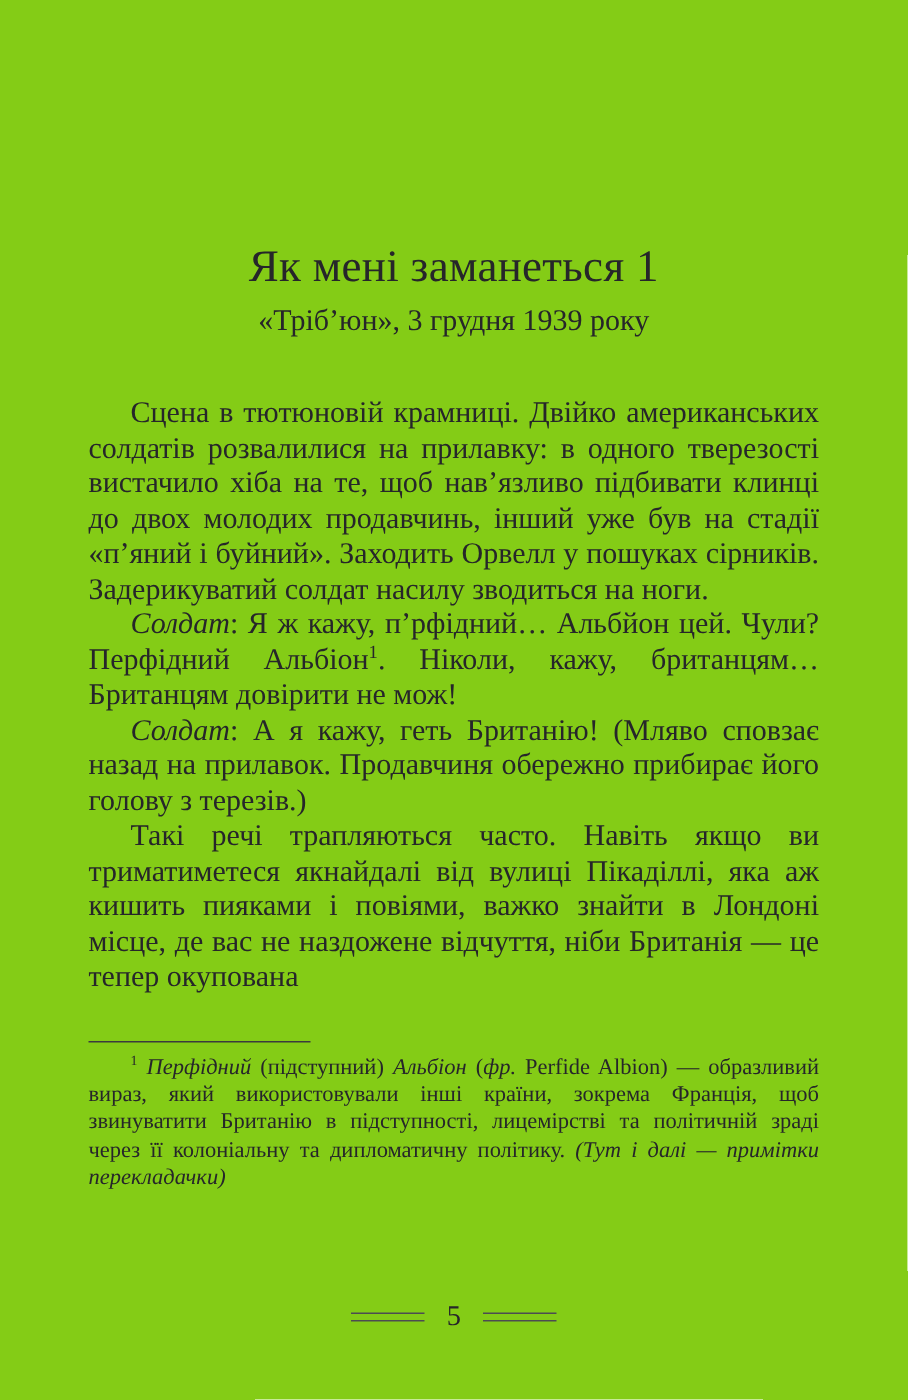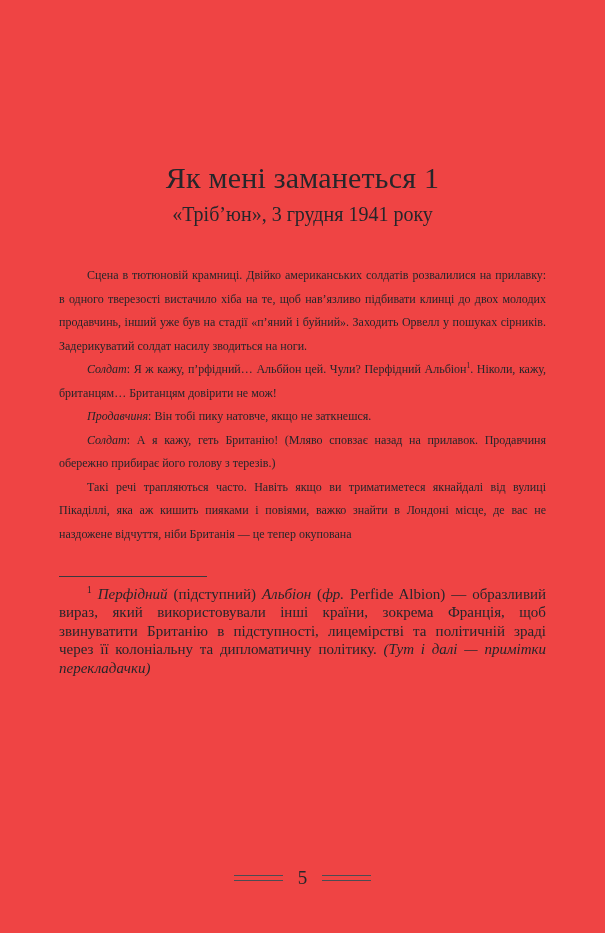--- a/index.html
+++ b/index.html
@@ -1,20 +1,20 @@
 <!DOCTYPE html>
 <html lang="uk"><head>
 <meta charset="utf-8">
 <style>
   html,body{margin:0;padding:0;background:#ffffff;}
   .page{
     position:relative;
     width:605px;height:933px;
     margin:0 auto;
-    background:#ef4444;
+    background:#84cc16;
     box-sizing:border-box;
     padding:160px 59px 0 59px;
     font-family:"Liberation Serif","DejaVu Serif",serif;
     color:#26262a;
     overflow:hidden;
   }
   .chapter-title{
     margin:0;
     font-size:30px;
     font-weight:400;
@@ -23,21 +23,21 @@
     letter-spacing:.2px;
   }
   .chapter-subtitle{
     margin-top:6px;
     font-size:20px;
     line-height:24px;
     text-align:center;
   }
   .body-text{
     margin-top:38px;
-    font-size:12px;
+    font-size:20px;
     line-height:23.5px;
     text-align:justify;
   }
   .body-text p{
     margin:0;
     text-indent:28px;
   }
   em{}
   sup{font-size:62%;line-height:0;vertical-align:super;}
   .footnote-separator{
@@ -76,26 +76,25 @@
     color:#26262a;
   }
 </style>
 </head>
 <body>
 
 <div class="page">
 
   <h1 class="chapter-title">Як мені заманеться 1</h1>
 
-  <div class="chapter-subtitle">«Тріб’юн», 3 грудня 1941 року</div>
+  <div class="chapter-subtitle">«Тріб’юн», 3 грудня 1939 року</div>
 
   <div class="body-text">
       <p><span>Сцена в тютюновій крамниці. Двійко американських солдатів розвалилися на прилавку: в одного тверезості вистачило хіба на те, щоб нав’язливо підбивати клинці до двох молодих продавчинь, інший уже був на стадії «п’яний і буйний». Заходить Орвелл у пошуках сірників. Задерикуватий солдат насилу зводиться на ноги.</span></p>
       <p><em>Солдат</em><span>: Я ж кажу, п’рфідний… Альбйон цей. Чули? Перфідний Альбіон</span><sup>1</sup><span>. Ніколи, кажу, британцям… Британцям довірити не мож!</span></p>
-      <p><em>Продавчиня</em><span>: Він тобі пику натовче, якщо не заткнешся.</span></p>
       <p><em>Солдат</em><span>: А я кажу, геть Британію! (Мляво сповзає назад на прилавок. Продавчиня обережно прибирає його голову з терезів.)</span></p>
       <p><span>Такі речі трапляються часто. Навіть якщо ви триматиметеся якнайдалі від вулиці Пікаділлі, яка аж кишить пияками і повіями, важко знайти в Лондоні місце, де вас не наздожене відчуття, ніби Британія — це тепер окупована</span></p>
     </div>
 
   <hr class="footnote-separator">
 
   <div class="footnote">
     <p><sup>1</sup> <em>Перфідний</em><span> (підступний) </span><em>Альбіон</em><span> (</span><em>фр.</em><span> Perfide Albion) — образливий вираз, який використовували інші країни, зокрема Франція, щоб звинуватити Британію в підступності, лицемірстві та політичній зраді через її колоніальну та дипломатичну політику. </span><em>(Тут і далі — примітки перекладачки)</em></p>
   </div>
 

